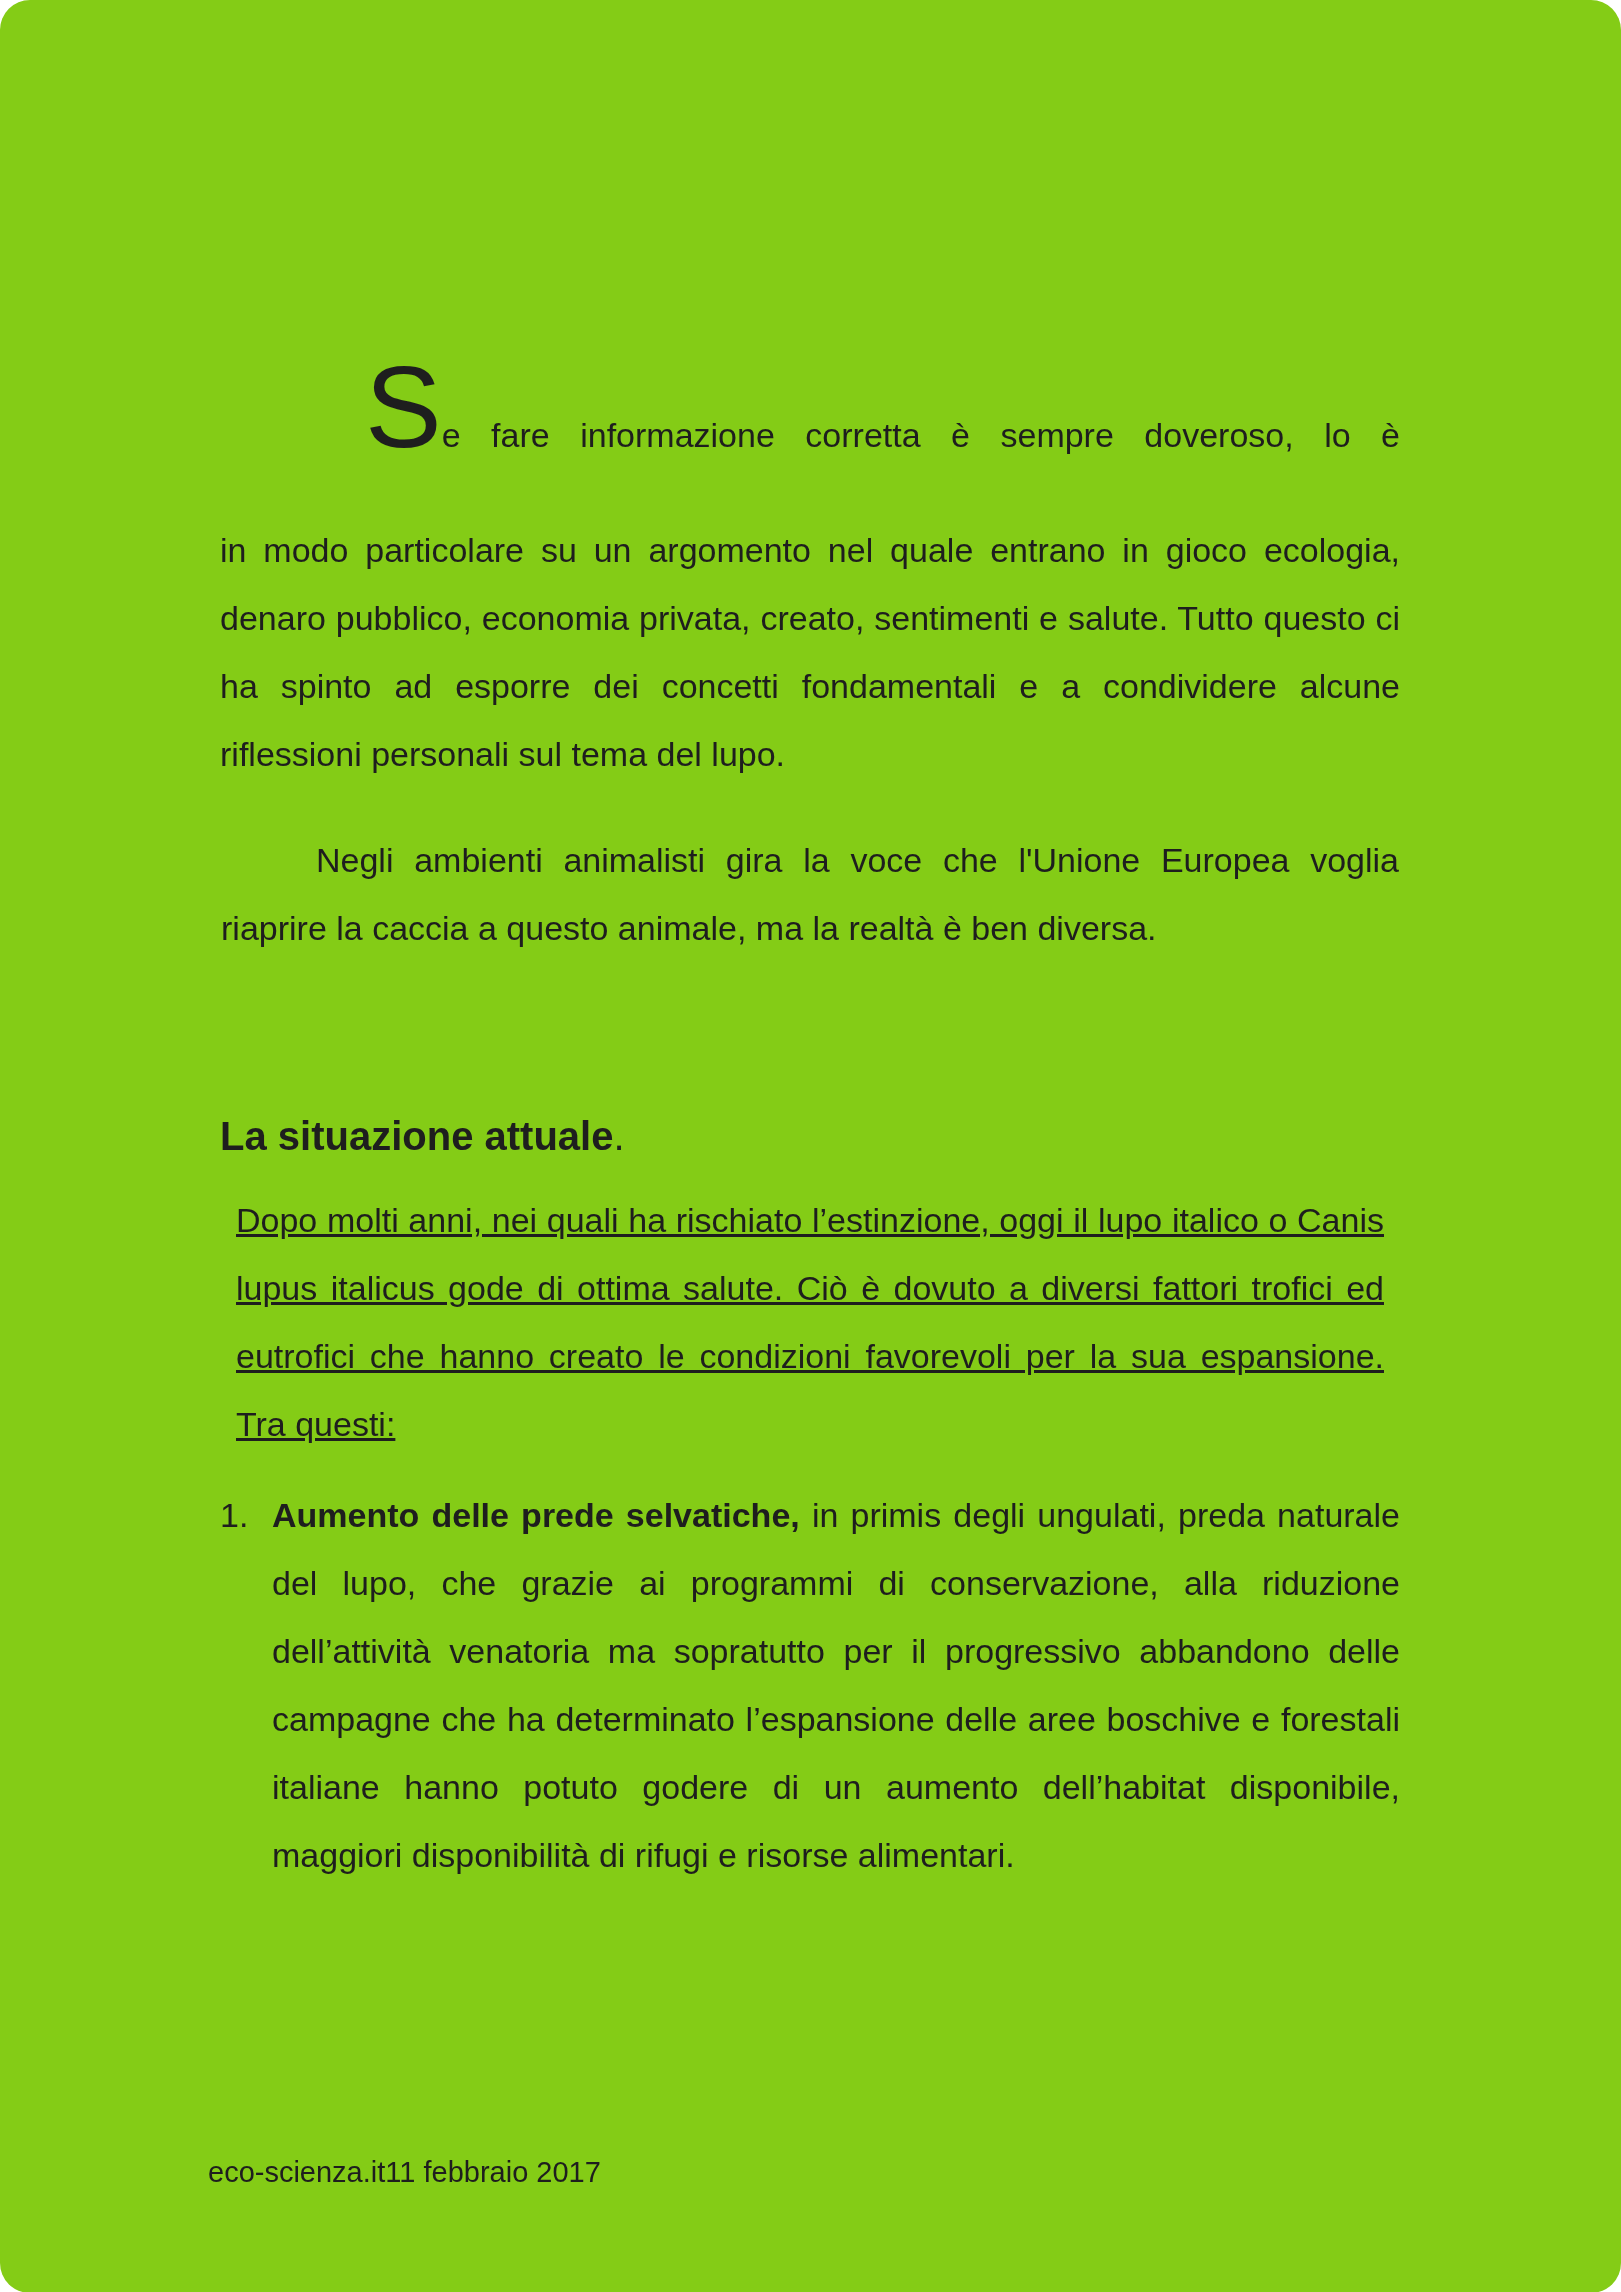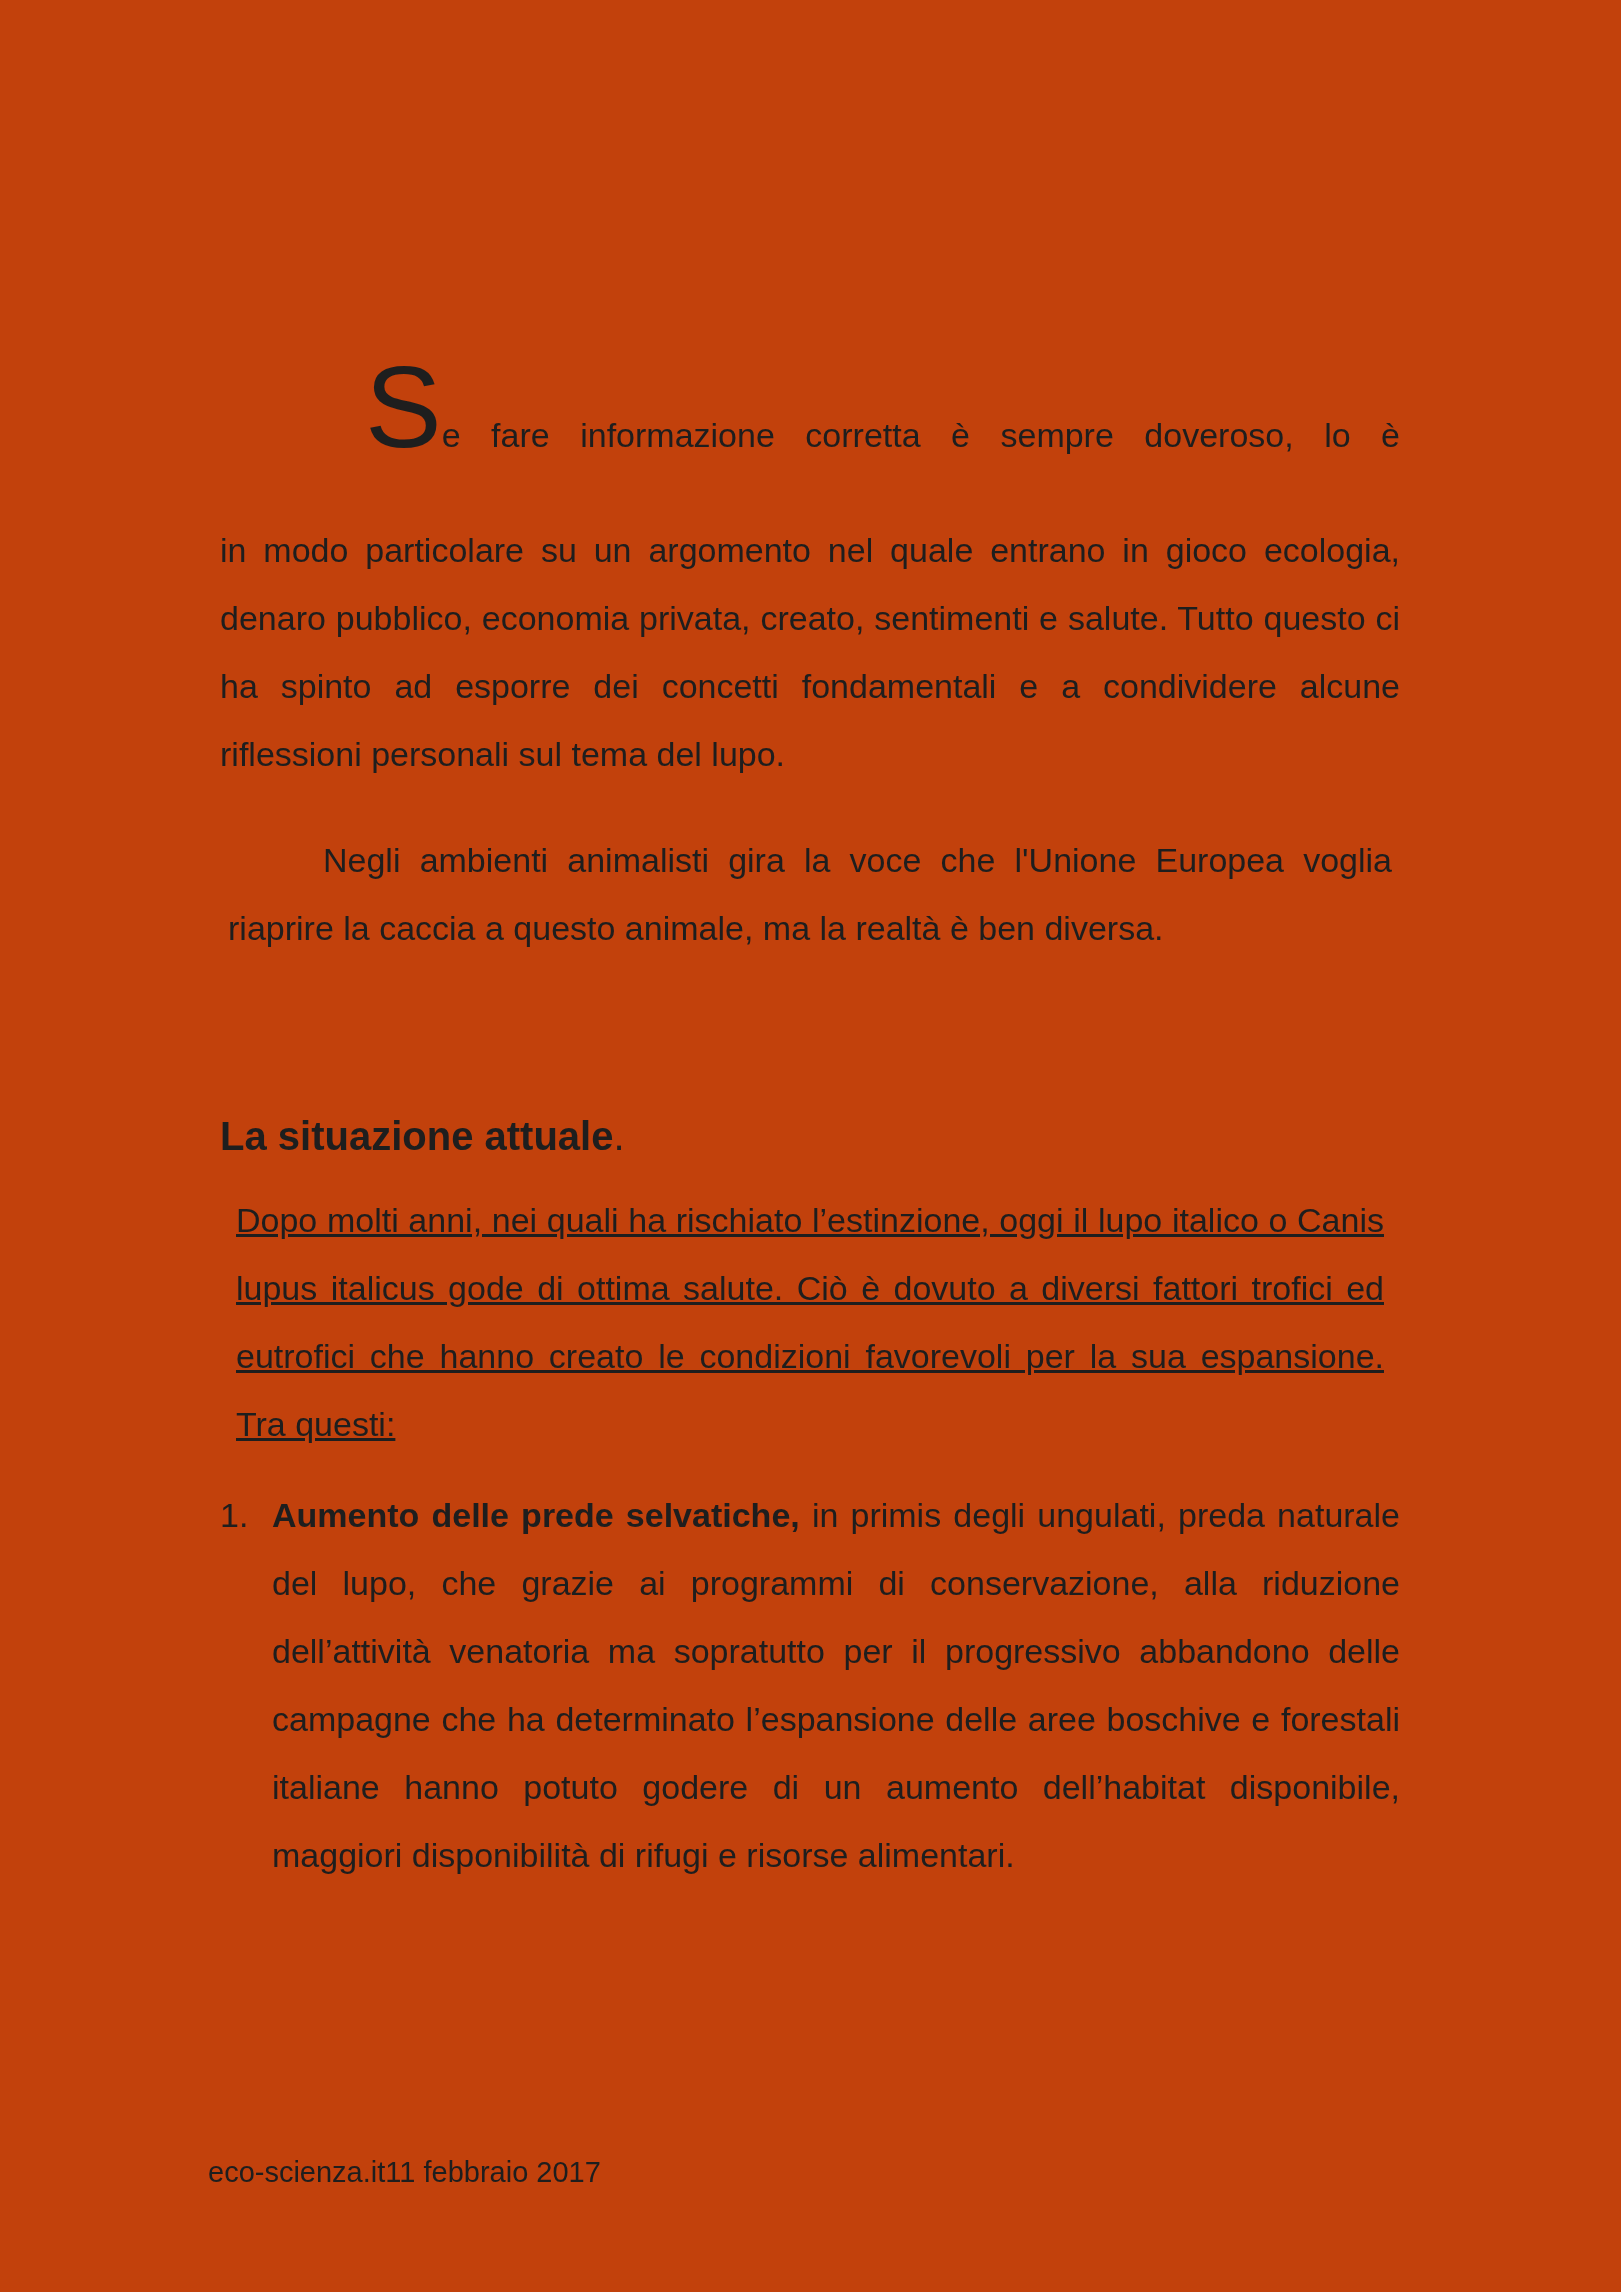--- a/index.html
+++ b/index.html
@@ -2,26 +2,27 @@
 <html lang="it" style="font-size:14.3px"><head>
 <meta charset="utf-8">
 <style>
   * { box-sizing: border-box; }
   html, body { margin: 0; padding: 0; background: #ffffff; }
 
   .page {
     position: relative;
     width: 1621px;
     height: 2293px;
-    background: #c2410c;
+    background: #84cc16;
     color: #1e1e1e;
     font-family: "Liberation Sans", sans-serif;
     font-size: 34px;
     line-height: 68px;
     overflow: hidden;
+    border-radius: 30px;
   }
 
   .content {
     position: absolute;
     left: 220px;
     top: 373px;
     width: 1180px;
     text-align: justify;
   }
 
@@ -35,21 +36,21 @@
   }
   .dropcap {
     font-size: 115px;
     line-height: 68px;
     font-weight: 400;
   }
 
   .intro-body { margin: 47px 0 0; }
 
   .para-rumor {
-    margin: 38px 8px 0;
+    margin: 38px 1px 0;
     text-indent: 95px;
   }
 
   .heading {
     margin: 140px 0 0;
     font-size: 40px;
     line-height: 68px;
     font-weight: 400;
   }
   .heading strong { font-weight: 700; }

